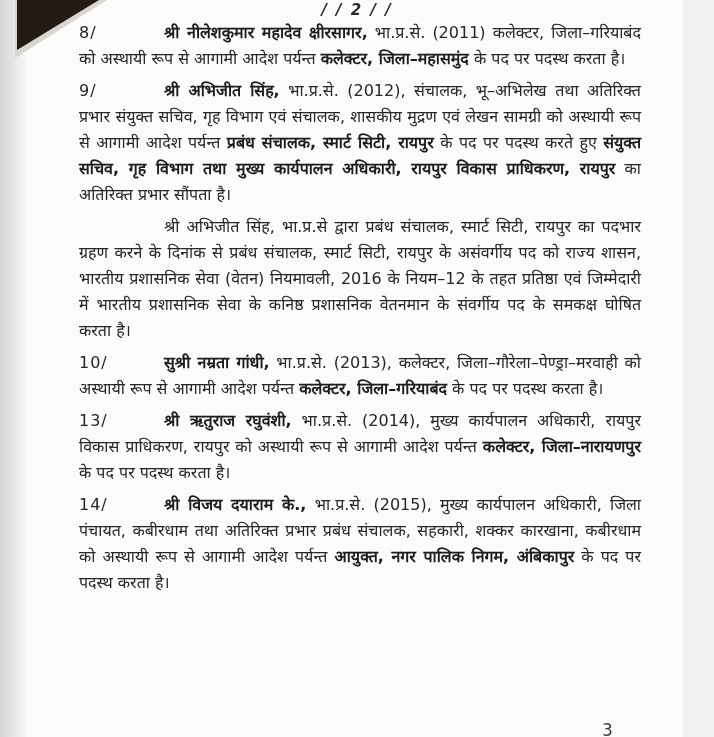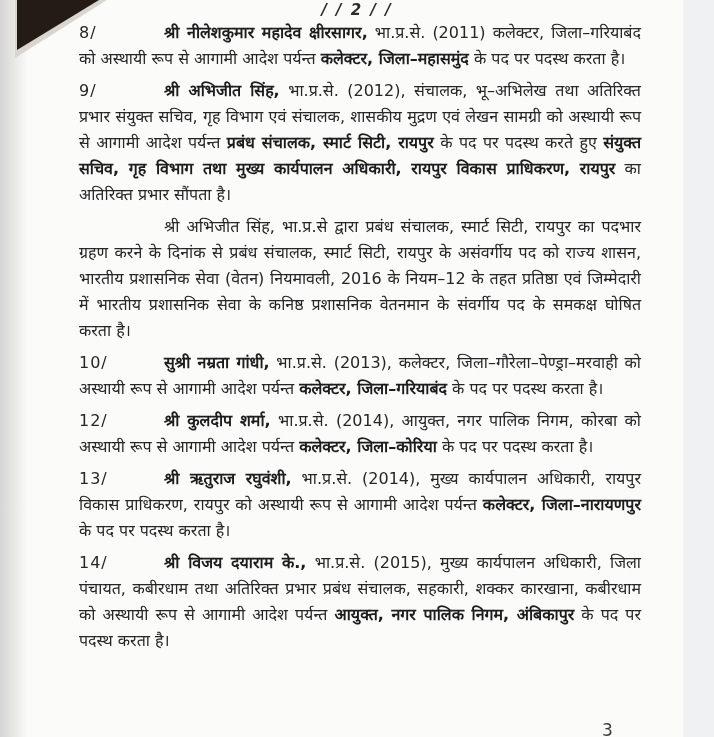--- a/index.html
+++ b/index.html
@@ -97,18 +97,17 @@
 <div class="corner-fold-light"></div>
 <div class="corner-fold"></div>
 
 <div class="page-header">/ / 2 / /</div>
 
 <div class="doc-body">
     <p class="para"><span class="num">8/</span><span class="seg bold">श्री नीलेशकुमार महादेव क्षीरसागर,</span><span class="seg"> भा.प्र.से. (2011) कलेक्टर, जिला–गरियाबंद को अस्थायी रूप से आगामी आदेश पर्यन्त </span><span class="seg bold">कलेक्टर, जिला–महासमुंद</span><span class="seg"> के पद पर पदस्थ करता है।</span></p>
     <p class="para"><span class="num">9/</span><span class="seg bold">श्री अभिजीत सिंह,</span><span class="seg"> भा.प्र.से. (2012), संचालक, भू–अभिलेख तथा अतिरिक्त प्रभार संयुक्त सचिव, गृह विभाग एवं संचालक, शासकीय मुद्रण एवं लेखन सामग्री को अस्थायी रूप से आगामी आदेश पर्यन्त </span><span class="seg bold">प्रबंध संचालक, स्मार्ट सिटी, रायपुर</span><span class="seg"> के पद पर पदस्थ करते हुए </span><span class="seg bold">संयुक्त सचिव, गृह विभाग तथा मुख्य कार्यपालन अधिकारी, रायपुर विकास प्राधिकरण, रायपुर</span><span class="seg"> का अतिरिक्त प्रभार सौंपता है।</span></p>
     <p class="para"><span class="num"></span><span class="seg">श्री अभिजीत सिंह, भा.प्र.से द्वारा प्रबंध संचालक, स्मार्ट सिटी, रायपुर का पदभार ग्रहण करने के दिनांक से प्रबंध संचालक, स्मार्ट सिटी, रायपुर के असंवर्गीय पद को राज्य शासन, भारतीय प्रशासनिक सेवा (वेतन) नियमावली, 2016 के नियम–12 के तहत प्रतिष्ठा एवं जिम्मेदारी में भारतीय प्रशासनिक सेवा के कनिष्ठ प्रशासनिक वेतनमान के संवर्गीय पद के समकक्ष घोषित करता है।</span></p>
     <p class="para"><span class="num">10/</span><span class="seg bold">सुश्री नम्रता गांधी,</span><span class="seg"> भा.प्र.से. (2013), कलेक्टर, जिला–गौरेला–पेण्ड्रा–मरवाही को अस्थायी रूप से आगामी आदेश पर्यन्त </span><span class="seg bold">कलेक्टर, जिला–गरियाबंद</span><span class="seg"> के पद पर पदस्थ करता है।</span></p>
-    <p class="para"><span class="num">12/</span><span class="seg bold">श्री कुलदीप शर्मा,</span><span class="seg"> भा.प्र.से. (2014), आयुक्त, नगर पालिक निगम, कोरबा को अस्थायी रूप से आगामी आदेश पर्यन्त </span><span class="seg bold">कलेक्टर, जिला–कोरिया</span><span class="seg"> के पद पर पदस्थ करता है।</span></p>
     <p class="para"><span class="num">13/</span><span class="seg bold">श्री ऋतुराज रघुवंशी,</span><span class="seg"> भा.प्र.से. (2014), मुख्य कार्यपालन अधिकारी, रायपुर विकास प्राधिकरण, रायपुर को अस्थायी रूप से आगामी आदेश पर्यन्त </span><span class="seg bold">कलेक्टर, जिला–नारायणपुर</span><span class="seg"> के पद पर पदस्थ करता है।</span></p>
     <p class="para"><span class="num">14/</span><span class="seg bold">श्री विजय दयाराम के.,</span><span class="seg"> भा.प्र.से. (2015), मुख्य कार्यपालन अधिकारी, जिला पंचायत, कबीरधाम तथा अतिरिक्त प्रभार प्रबंध संचालक, सहकारी, शक्कर कारखाना, कबीरधाम को अस्थायी रूप से आगामी आदेश पर्यन्त </span><span class="seg bold">आयुक्त, नगर पालिक निगम, अंबिकापुर</span><span class="seg"> के पद पर पदस्थ करता है।</span></p>
   </div>
 
 <div class="page-number">3</div>
 
 </body></html>

